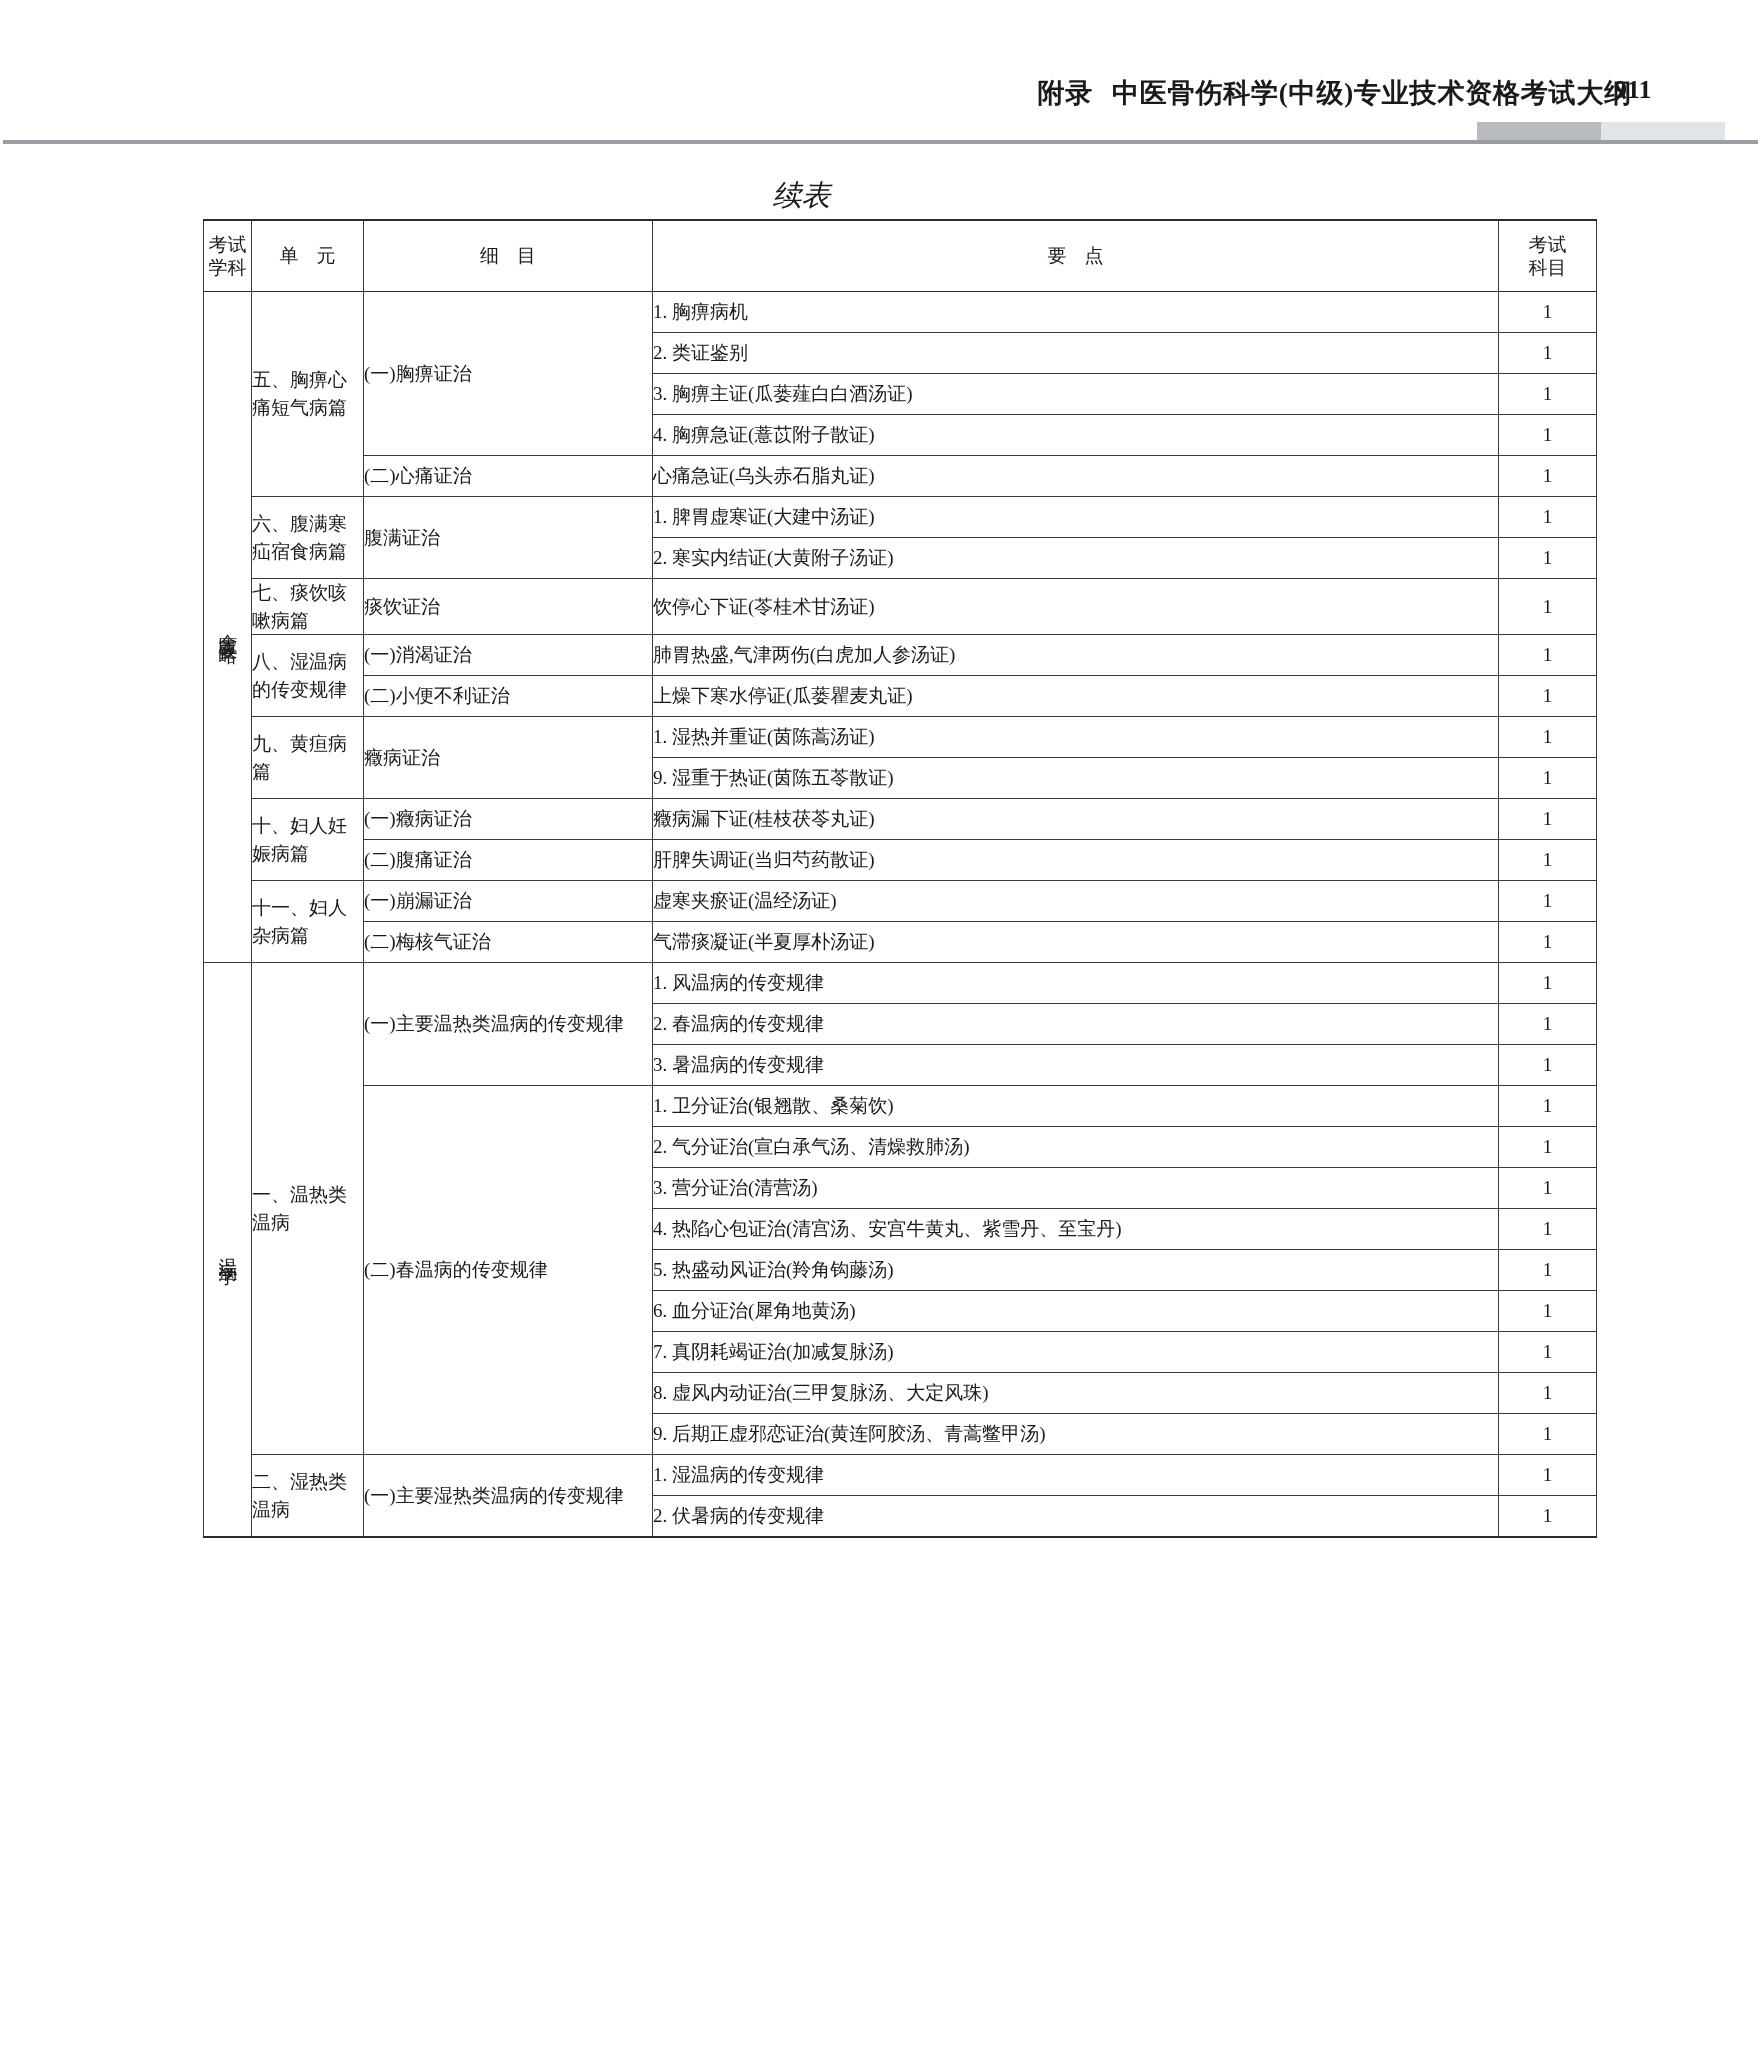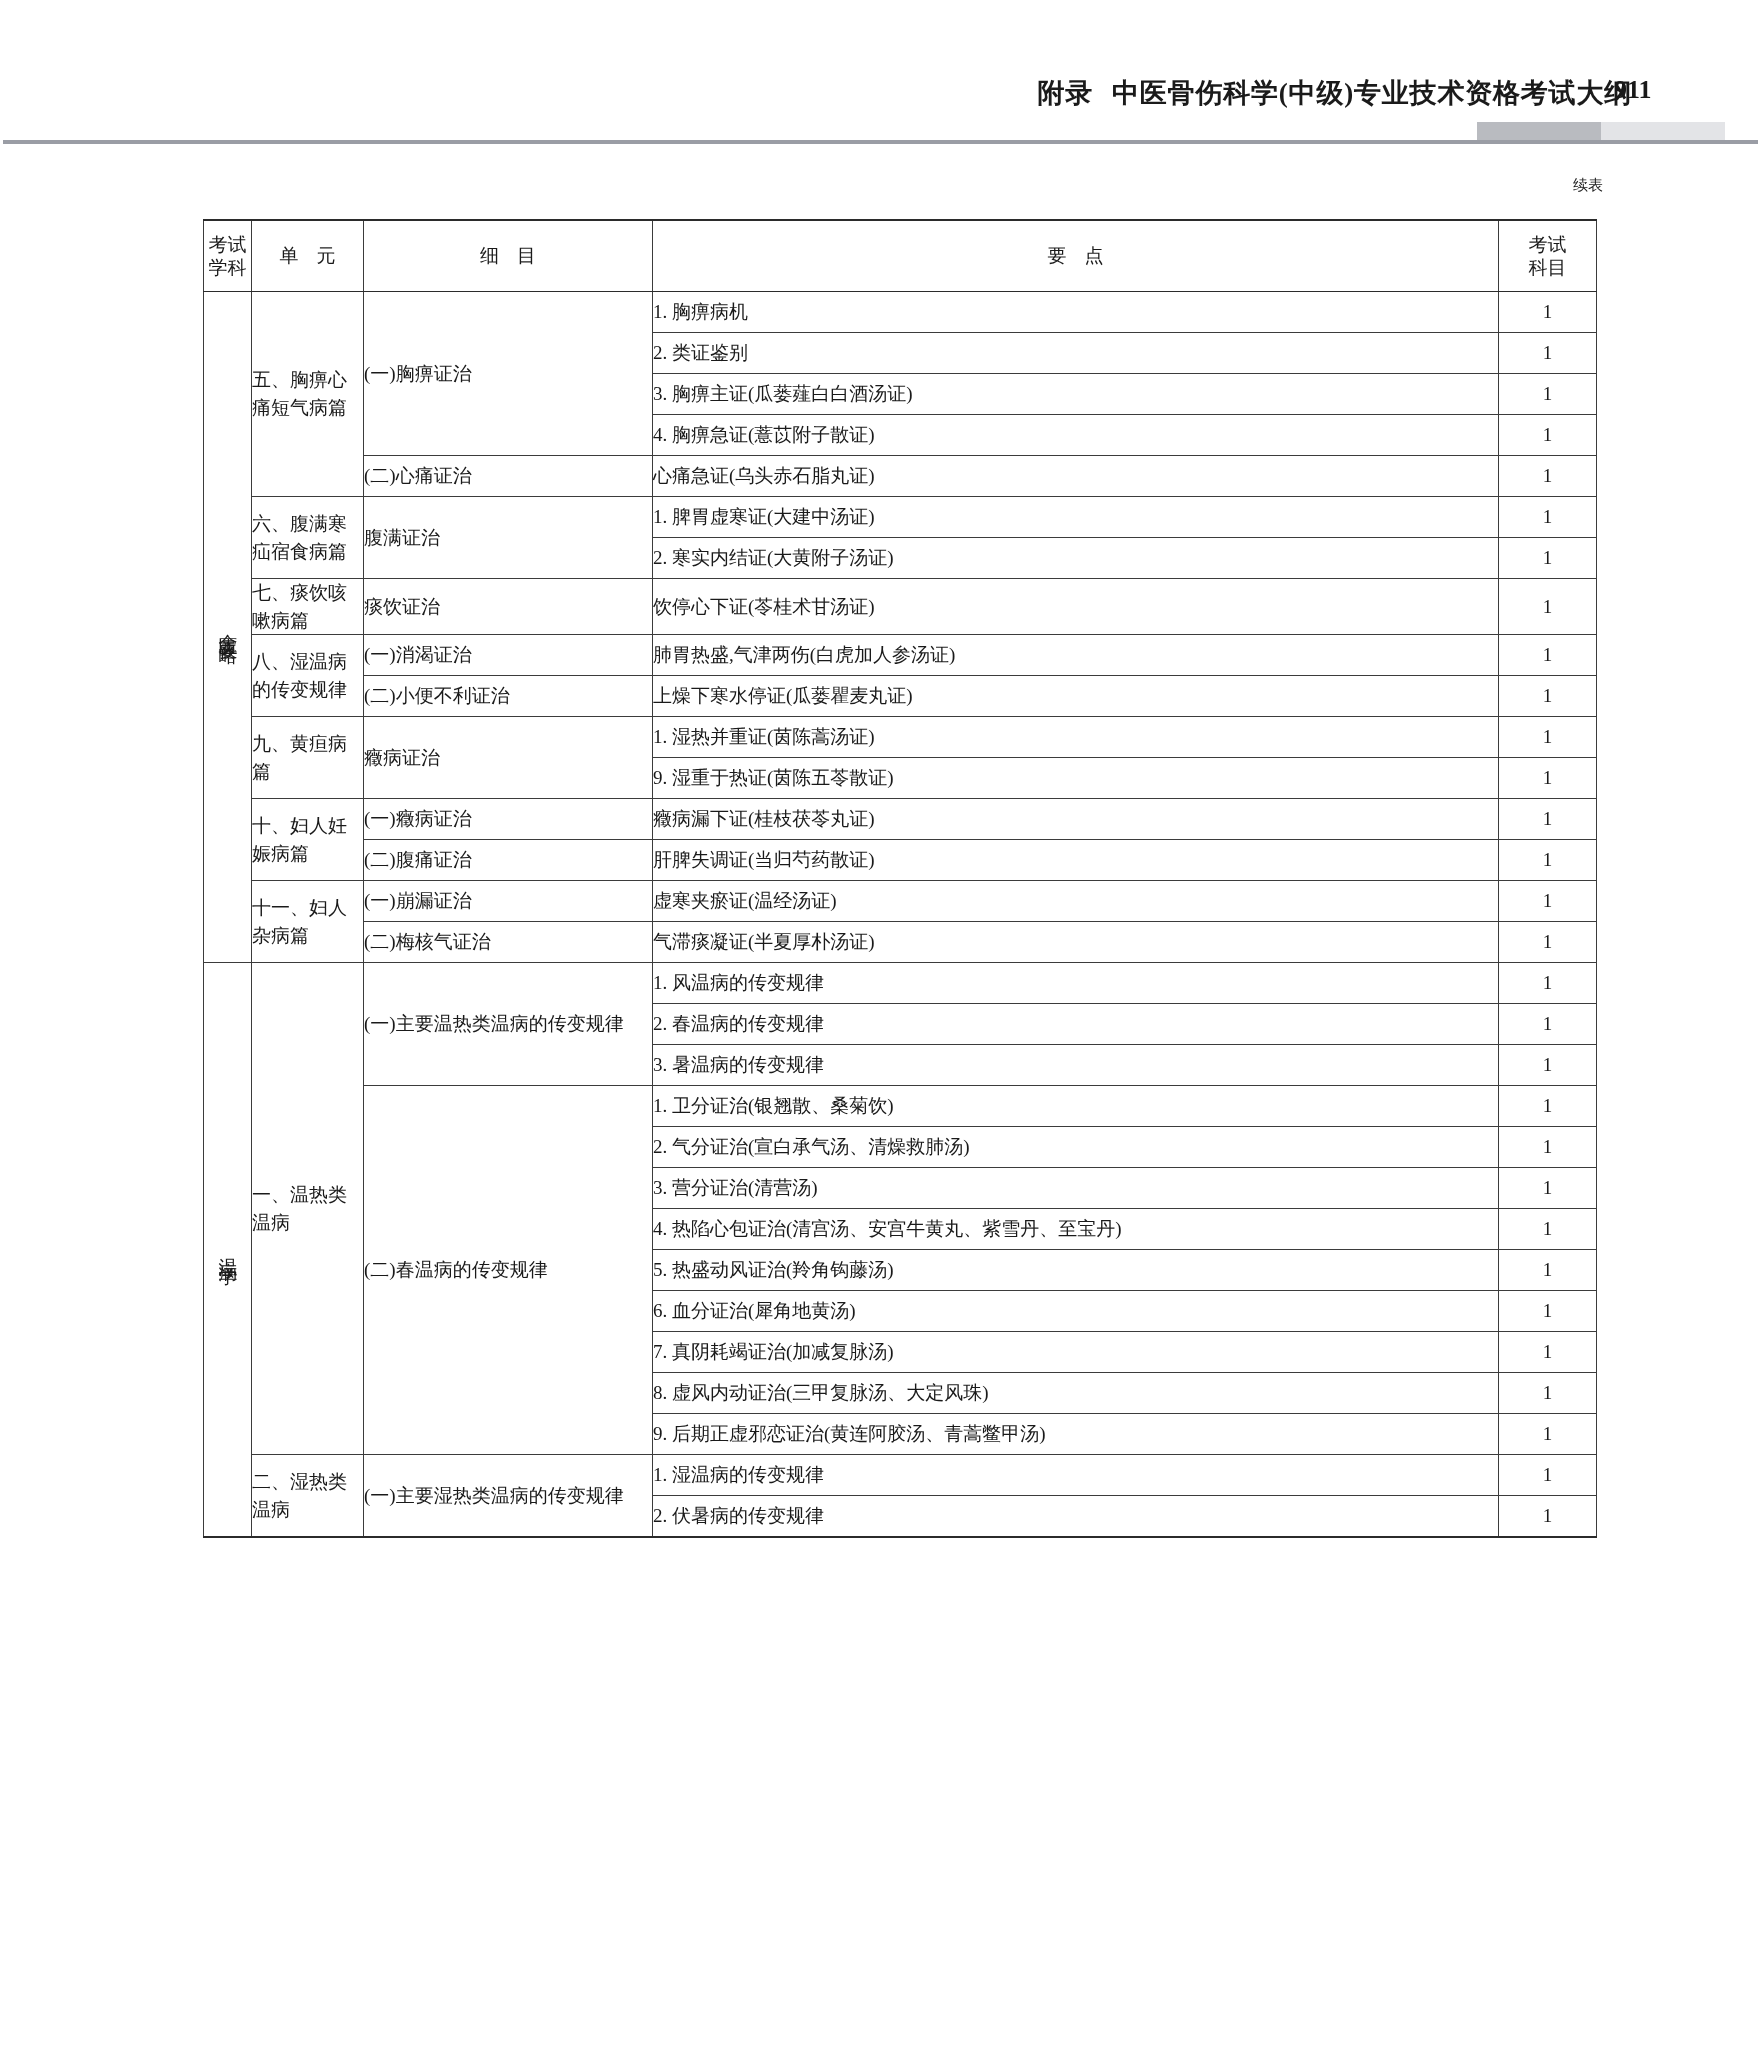--- a/index.html
+++ b/index.html
@@ -69,22 +69,23 @@
     font-weight: bold;
     font-family: "Liberation Serif", serif;
   }
 
   
   .table-caption {
     position: absolute;
     top: 176px;
     left: 0;
     width: 1603px;
-    text-align: right;
-    font-size: 15px;
+    text-align: center;
+    font-size: 29px;
+    font-style: italic;
   }
 
   
   .exam-table {
     position: absolute;
     top: 219px;
     left: 203px;
     width: 1393px;
     border-collapse: collapse;
     table-layout: fixed;

